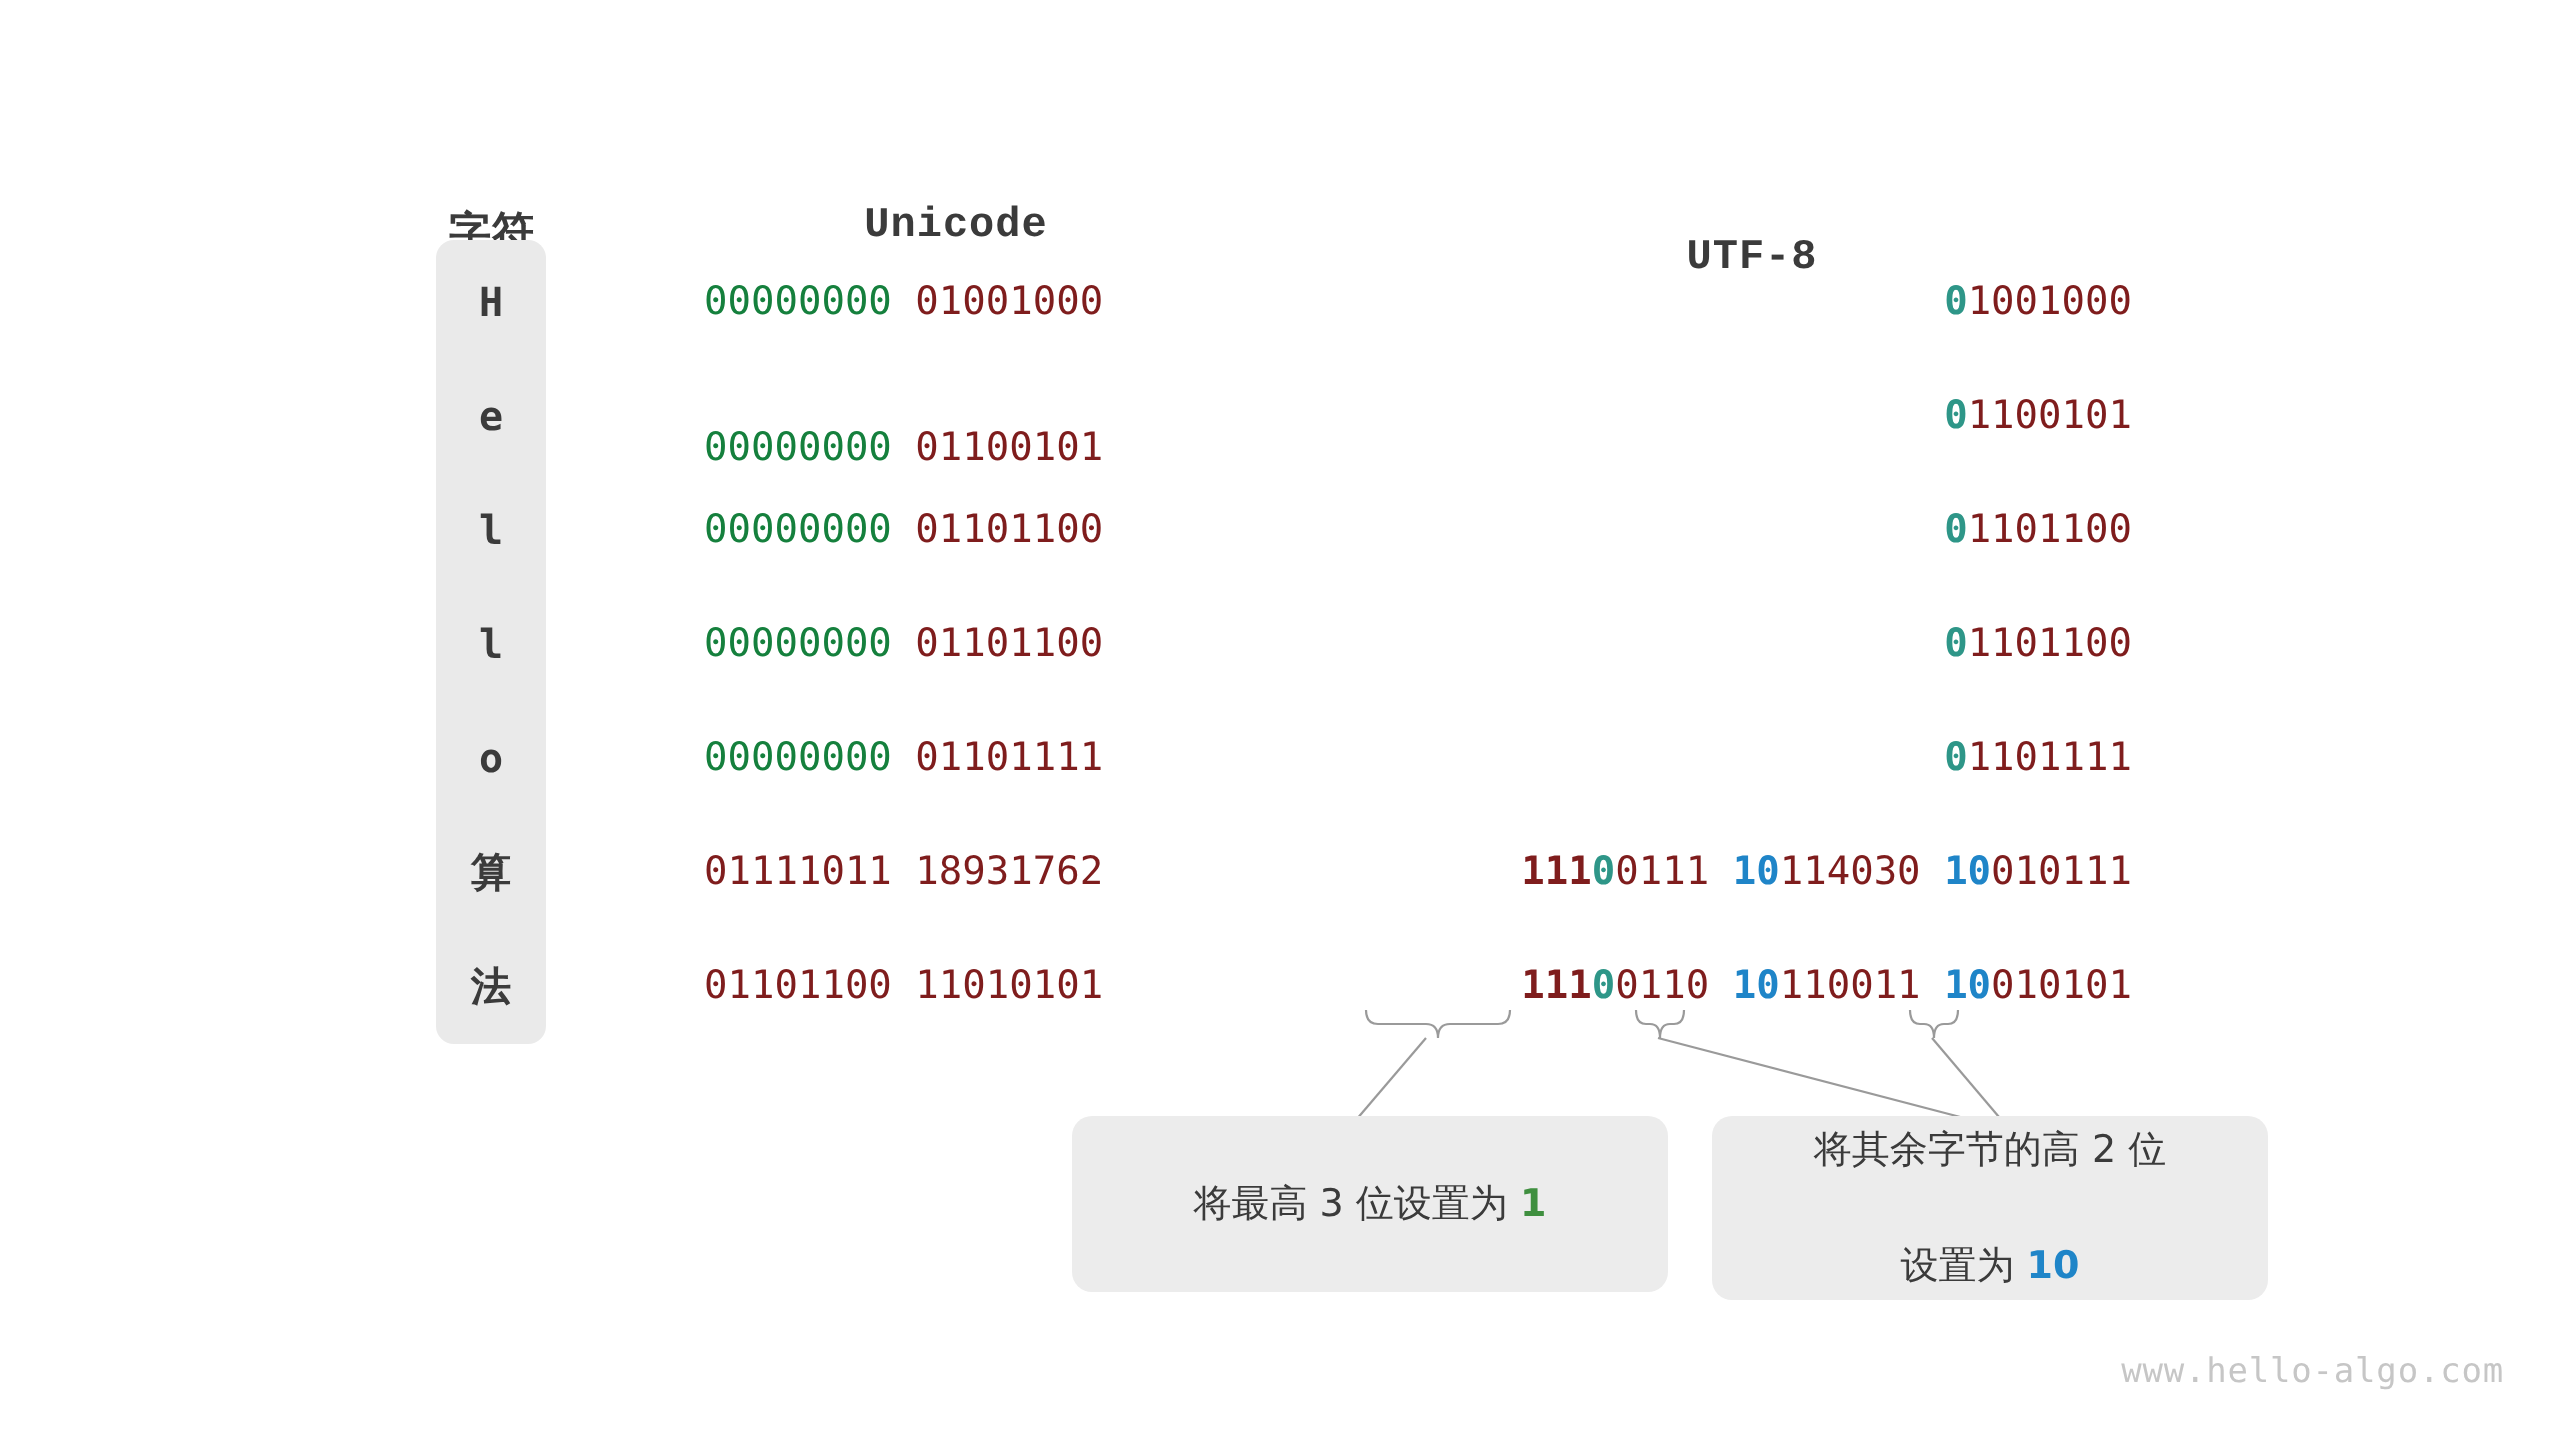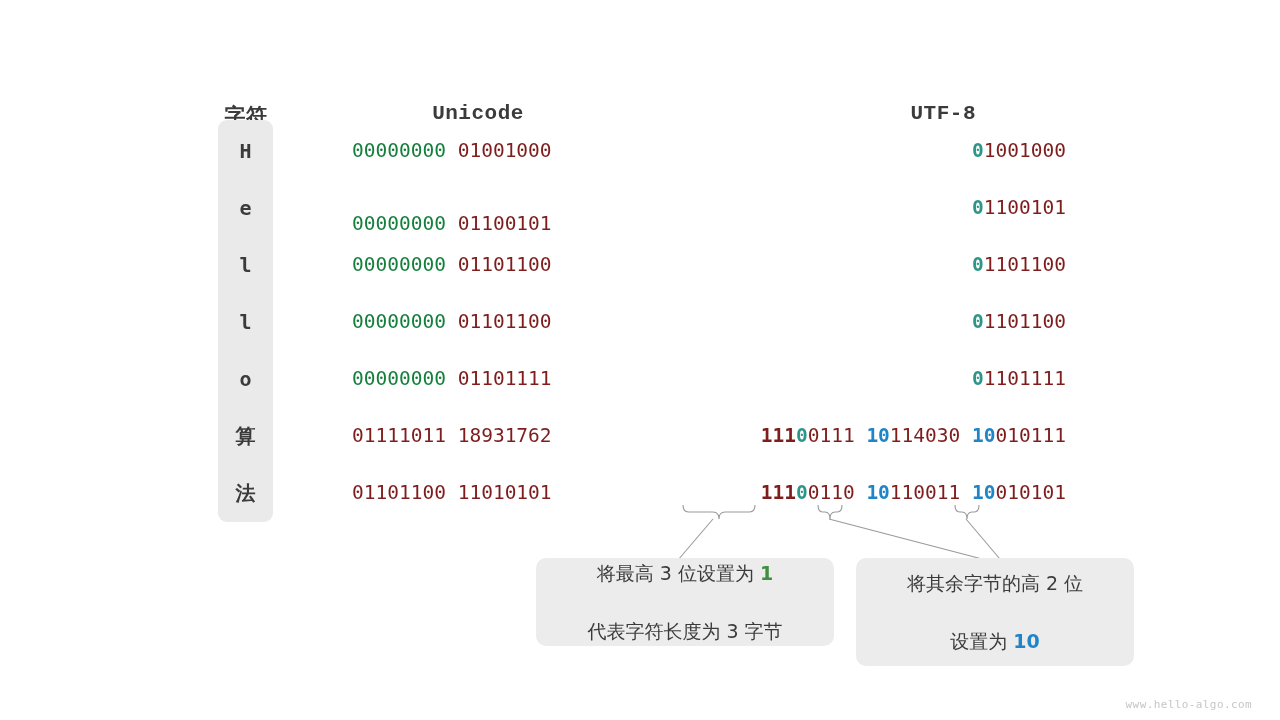--- a/index.html
+++ b/index.html
@@ -28,21 +28,21 @@
     font-family: Liberation Mono, monospace;
     font-weight: bold;
     font-size: 21px;
     color: #3b3b3b;
     white-space: nowrap;
     letter-spacing: 0.5px;
     margin-top: 32px;
   }
   #hdr-char  { left: 218px; top: 70px; width: 56px; text-align: center; }
   #hdr-uni   { left: 378px; top: 70px; width: 200px; text-align: center; }
-  #hdr-utf   { left: 776px; top: 70px; width: 200px; text-align: right; }
+  #hdr-utf   { left: 776px; top: 86px; width: 200px; text-align: center; }
 
   
   #char-panel {
     position: absolute;
     left: 218px;
     top: 120px;
     width: 55px;
     height: 402px;
     background: #eaeaea;
     border-radius: 9px;
@@ -88,41 +88,41 @@
     justify-content: center;
     align-items: center;
     font-family: "DejaVu Sans", "Liberation Sans", sans-serif;
     font-size: 19px;
     color: #3b3b3b;
     line-height: 30px;
     box-sizing: border-box;
     gap: 28px;
   }
   #note-1 { left: 536px; top: 558px; width: 298px; height: 88px; }
-  #note-2 { left: 856px; top: 558px; width: 278px; height: 108px; }
+  #note-2 { left: 856px; top: 558px; width: 278px; height: 92px; }
   .note-line { white-space: pre; }
   .n-green { color: #3f8f3f; font-weight: bold; }
   .n-blue  { color: #1f85c8; font-weight: bold; }
 
   
   #connectors {
     position: absolute;
     left: 0; top: 0;
     width: 1280px;
     height: 720px;
     pointer-events: none;
   }
 
   
   #watermark {
     position: absolute;
     right: 28px;
-    bottom: 9px;
+    bottom: 24px;
     font-family: "DejaVu Sans Mono", "Liberation Mono", monospace;
-    font-size: 11px;
+    font-size: 17px;
     color: #c6c6c6;
     letter-spacing: 0.4px;
   }
 </style>
 </head>
 <body>
 
 <div id="stage">
 
   <div class="col-header" id="hdr-char">字符</div>
@@ -167,21 +167,20 @@
       <path d="M829,519 L1005,565"></path>
 
       <path d="M955,505 q0,7 5,7 h2 q5,0 5,7 q0,-7 5,-7 h2 q5,0 5,-7"></path>
 
       <path d="M966,519 L1005,565"></path>
     </g>
   </svg>
 
   <div class="note-box" id="note-1">
     <div class="note-line"><span>将最高 3 位设置为 </span><span class="n-green">1</span></div>
-    <div class="note-line">代表字符长度为 3 字节</div>
   </div>
 
   <div class="note-box" id="note-2">
     <div class="note-line">将其余字节的高 2 位</div>
     <div class="note-line"><span>设置为 </span><span class="n-blue">10</span></div>
   </div>
 
   <div id="watermark">www.hello-algo.com</div>
 
 </div>

